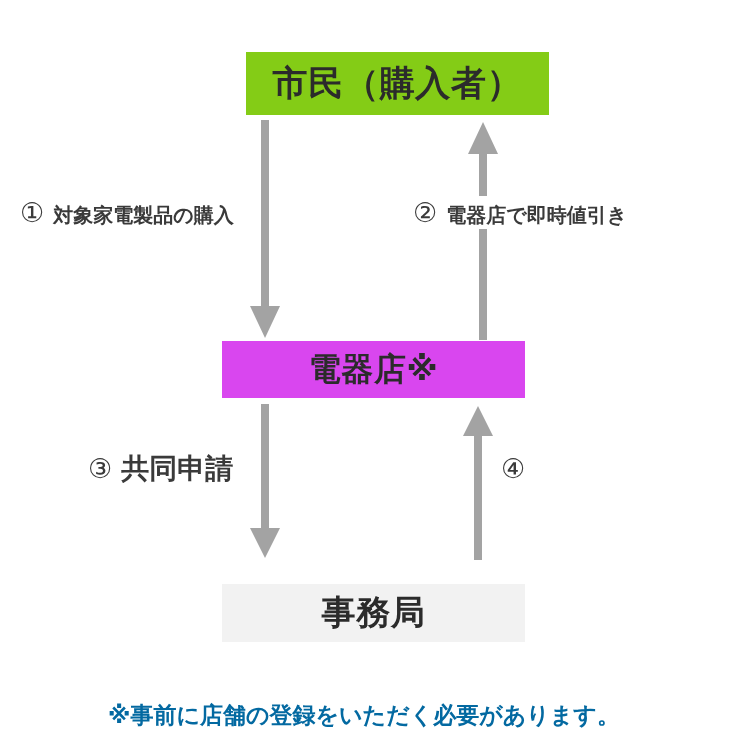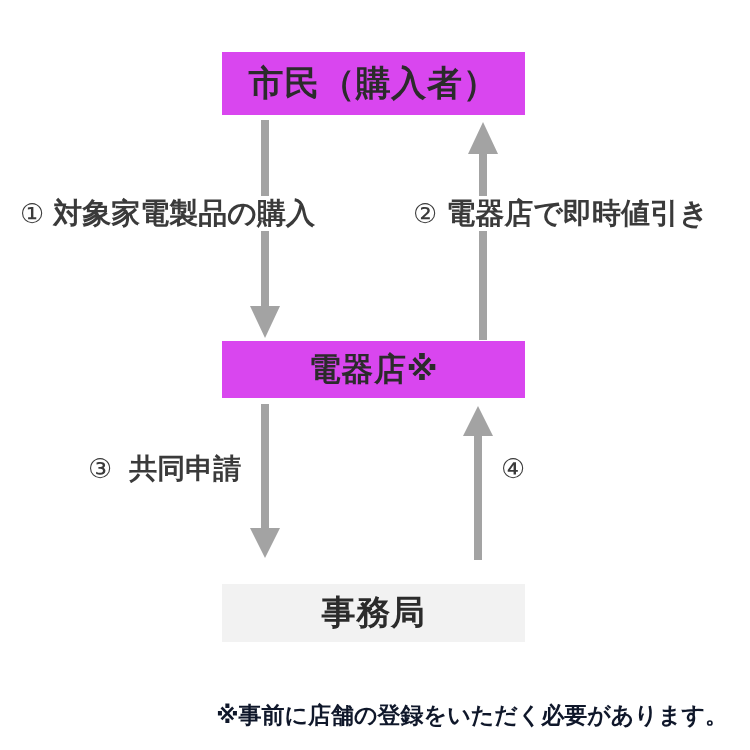--- a/index.html
+++ b/index.html
@@ -28,22 +28,23 @@
     align-items: center;
     justify-content: center;
     color: #2b2b2b;
     font-weight: bold;
     letter-spacing: 0.02em;
     white-space: nowrap;
   }
   #node-citizen {
     top: 52px;
     height: 63px;
-    background: #d946ef;
+    background: #84cc16;
     font-size: 35px;
+    margin-left: 24px;
   }
   #node-shop {
     top: 341px;
     height: 57px;
     background: #d946ef;
     font-size: 32px;
   }
   #node-office {
     top: 584px;
     height: 58px;
@@ -75,39 +76,39 @@
     background: #ffffff;
     padding: 3px 2px;
   }
   .arrow-label .num {
     font-size: 27px;
     font-weight: normal;
     font-family: "DejaVu Sans", sans-serif;
     line-height: 1;
   }
   .arrow-label .txt {
-    font-size: 29px;
+    font-size: 20px;
     line-height: 1;
   }
   #label-1 { left: 18px;  top: 196px; }
   #label-2 { left: 411px; top: 196px; }
   #label-3 { left: 86px;  top: 452px; }
   #label-4 { left: 499px; top: 452px; }
-  #label-3 .txt, #label-4 .txt { font-size: 28px; margin-left: 8px; }
+  #label-3 .txt, #label-4 .txt { font-size: 28px; }
 
   
   #footnote {
     position: absolute;
     left: 0;
     right: 22px;
     top: 700px;
-    text-align: right;
+    text-align: center;
     font-size: 23px;
     font-weight: bold;
-    color: #0f172a;
+    color: #0369a1;
     white-space: nowrap;
   }
 </style>
 </head>
 <body>
 
 <div id="diagram">
 
   <div class="node" id="node-citizen">
     <span>市民（購入者）</span>

